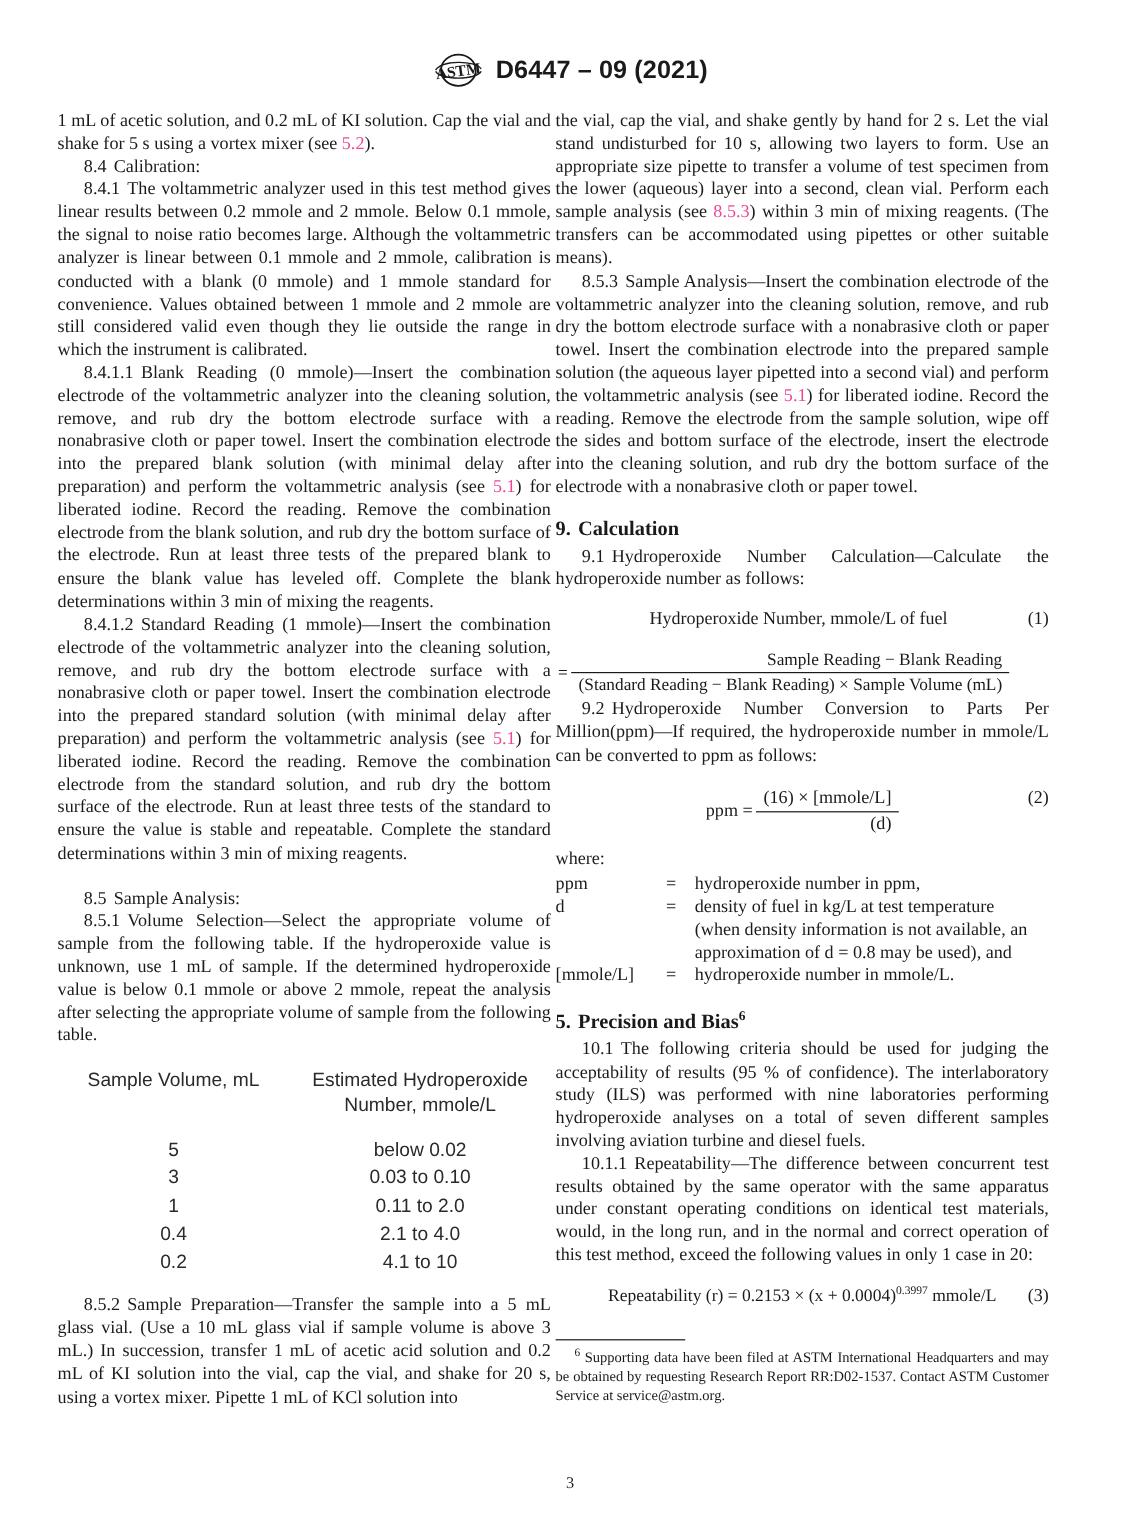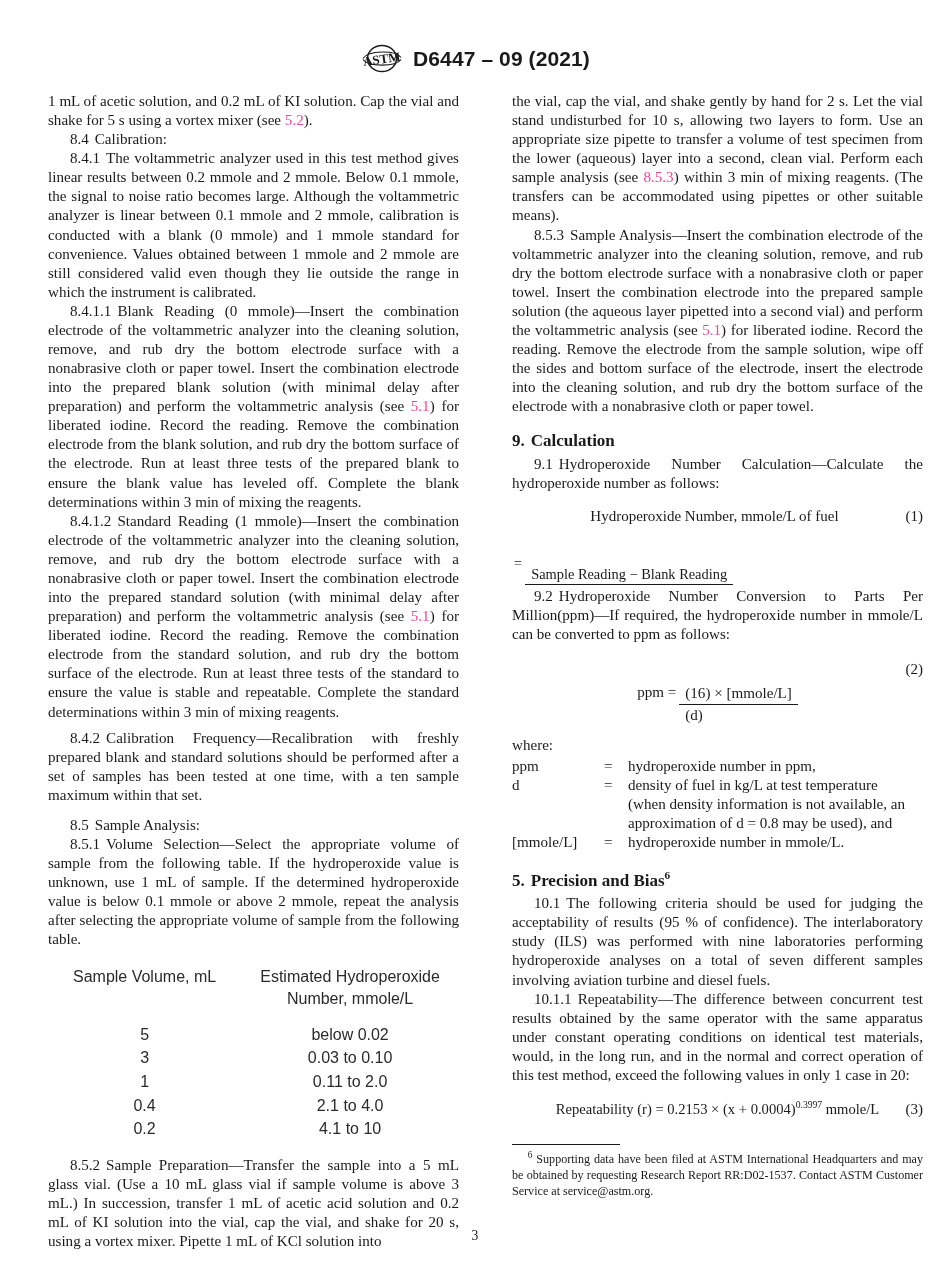--- a/index.html
+++ b/index.html
@@ -56,21 +56,21 @@
     position: absolute;
     top: 92px;
     width: 411px;
     font-size: 15.1px;
     line-height: 1.265;
     text-align: justify;
     text-justify: inter-word;
     hyphens: none;
   }
   .col-left  { left: 48px; }
-  .col-right { left: 512px; }
+  .col-right { left: 463px; }
 
   p {
     margin: 0;
     text-indent: 1.45em;
   }
   p.noindent { text-indent: 0; }
 
   .it { }
   .xref { color: #ec4899; }
   sup { font-size: 0.66em; vertical-align: super; line-height: 0; }
@@ -115,22 +115,21 @@
     position: absolute;
     right: 0;
     top: 0;
     font-size: 15px;
   }
   .eq-line { display: inline-block; }
 
   .frac {
     display: inline-block;
     vertical-align: middle;
-    text-align: left;
-    margin-top: 24px;
+    text-align: right;
   }
   .frac .num {
     display: block;
     padding: 0 6px 1px 6px;
     border-bottom: 1.1px solid #1a1a1a;
   }
   .frac .den {
     display: block;
     padding: 1px 6px 0 6px;
   }
@@ -239,21 +238,20 @@
     <p><span class="sec-num">8.4</span><span class="it">Calibration:</span></p>
 
     <p><span class="sec-num">8.4.1</span><span>The voltammetric analyzer used in this test method gives linear results between 0.2 mmole and 2 mmole. Below 0.1 mmole, the signal to noise ratio becomes large. Although the voltammetric analyzer is linear between 0.1 mmole and 2 mmole, calibration is conducted with a blank (0 mmole) and 1 mmole standard for convenience. Values obtained between 1 mmole and 2 mmole are still considered valid even though they lie outside the range in which the instrument is calibrated.</span></p>
 
     <p><span class="sec-num">8.4.1.1</span><span class="it">Blank Reading (0 mmole)</span><span>—Insert the combination electrode of the voltammetric analyzer into the cleaning solution, remove, and rub dry the bottom electrode surface with a nonabrasive cloth or paper towel. Insert the combination electrode into the prepared blank solution (with minimal delay after preparation) and perform the voltammetric analysis (see </span><span class="xref">5.1</span><span>) for liberated iodine. Record the reading. Remove the combination electrode from the blank solution, and rub dry the bottom surface of the electrode. Run at least three tests of the prepared blank to ensure the blank value has leveled off. Complete the blank determinations within 3 min of mixing the reagents.</span></p>
 
     <p><span class="sec-num">8.4.1.2</span><span class="it">Standard Reading (1 mmole)</span><span>—Insert the combination electrode of the voltammetric analyzer into the cleaning solution, remove, and rub dry the bottom electrode surface with a nonabrasive cloth or paper towel. Insert the combination electrode into the prepared standard solution (with minimal delay after preparation) and perform the voltammetric analysis (see </span><span class="xref">5.1</span><span>) for liberated iodine. Record the reading. Remove the combination electrode from the standard solution, and rub dry the bottom surface of the electrode. Run at least three tests of the standard to ensure the value is stable and repeatable. Complete the standard determinations within 3 min of mixing reagents.</span></p>
 
     <div class="gap-sm"></div>
 
-    <p><span class="sec-num">8.4.2</span><span class="it">Calibration Frequency</span><span>—Recalibration with freshly prepared blank and standard solutions should be performed after a set of samples has been tested at one time, with a ten sample maximum within that set.</span></p>
 
     <div class="gap-md"></div>
 
     <p><span class="sec-num">8.5</span><span class="it">Sample Analysis:</span></p>
 
     <p><span class="sec-num">8.5.1</span><span class="it">Volume Selection</span><span>—Select the appropriate volume of sample from the following table. If the hydroperoxide value is unknown, use 1 mL of sample. If the determined hydroperoxide value is below 0.1 mmole or above 2 mmole, repeat the analysis after selecting the appropriate volume of sample from the following table.</span></p>
 
     <table class="data-table">
       <thead>
         <tr>
@@ -304,20 +302,21 @@
 
     <p><span class="sec-num">9.1</span><span class="it">Hydroperoxide Number Calculation</span><span>—Calculate the hydroperoxide number as follows:</span></p>
 
     <div class="eq1-wrap">
       <span class="eq-num">(1)</span>
       <div class="eq1-caption">Hydroperoxide Number, mmole/L of fuel</div>
       <div class="eq1-frac">
         <span class="eq-eq">=</span>
         <span class="frac">
           <span class="num">Sample Reading − Blank Reading</span>
+          <span class="den">(Standard Reading − Blank Reading) × Sample Volume (mL)</span>
         </span>
       </div>
     </div>
 
     <p><span class="sec-num">9.2</span><span class="it">Hydroperoxide Number Conversion to Parts Per Million</span><span class="it">(ppm)</span><span>—If required, the hydroperoxide number in mmole/L can be converted to ppm as follows:</span></p>
 
     <div class="eq2-wrap">
       <span class="eq-num">(2)</span>
       <div class="eq-row">
         <span class="eq-eq">ppm =</span>

